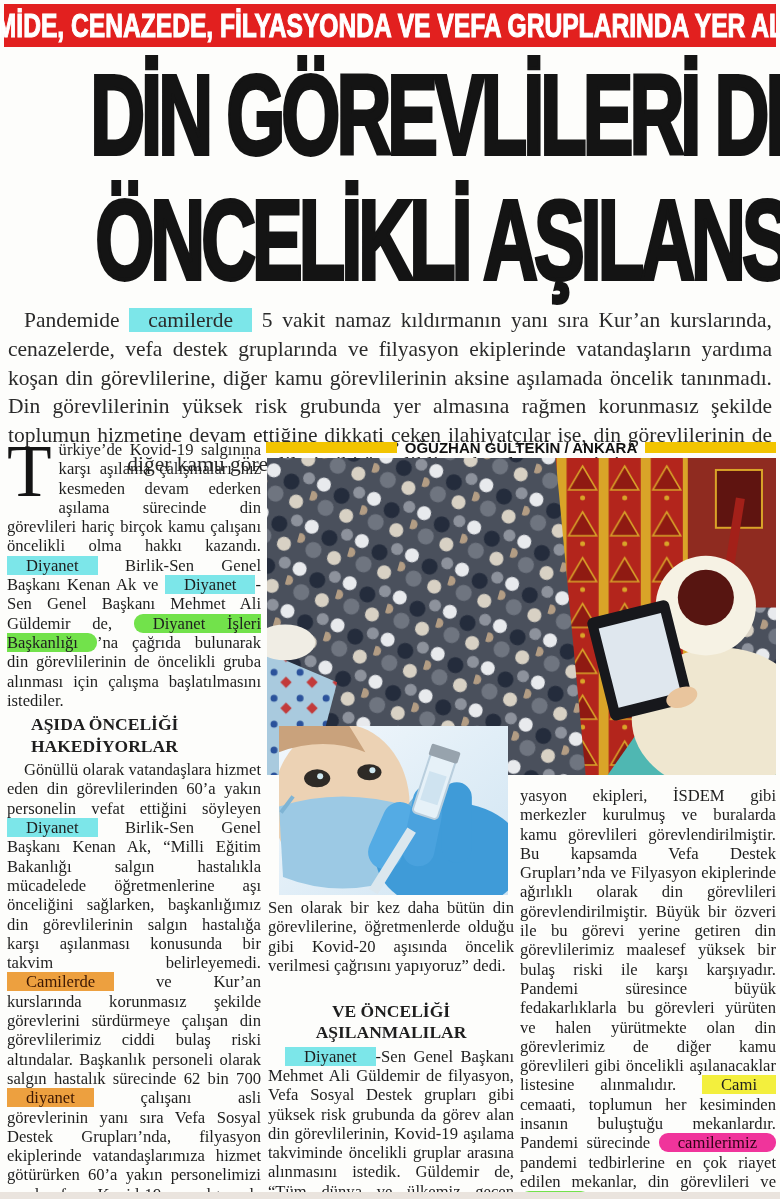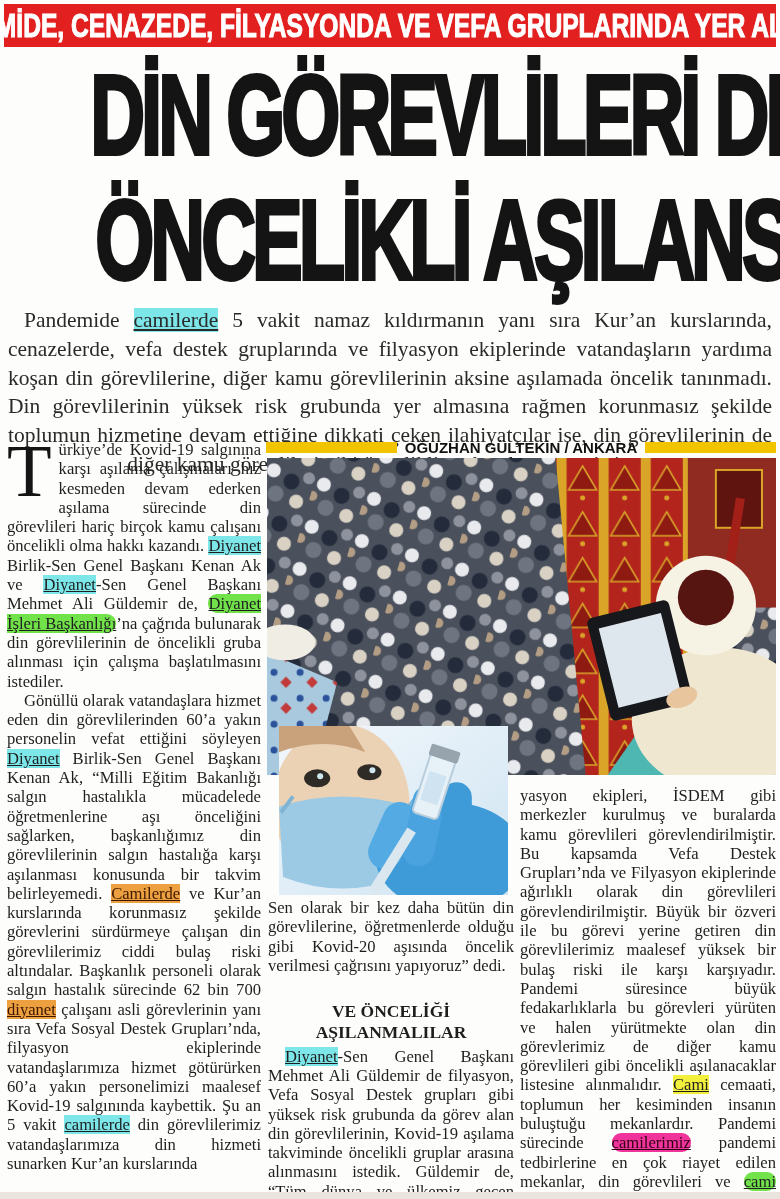--- a/index.html
+++ b/index.html
@@ -58,21 +58,21 @@
 
   .dropcap {
     float:left; font-size:73px; line-height:57px; padding:3px 7px 0 0;
     color:#141414; font-family:"Liberation Serif",serif;
   }
 
   .subhead { font-weight:bold; font-size:17.5px; line-height:21.5px; margin:4px 0 3px; text-align:left; }
   .subhead-left { padding-left:24px; }
   .subhead-mid  { text-align:center; padding-left:0; }
 
-  .hl { padding:0 0;text-decoration:underline; }
+  .hl { padding:0 19px; }
   .hl-cyan   { background:var(--highlight-cyan,#7ce6e9); }
   .hl-green  { background:var(--highlight-green,#72e24b);border-radius:9px; }
   .hl-orange { background:var(--highlight-orange,#eda03f); color:#3c1703; }
   .hl-pink   { background:var(--highlight-pink,#f0349b); color:#2e0214;border-radius:9px; }
   .hl-yellow { background:var(--highlight-yellow,#f3ef3d); }
 
   .bottom-strip { position:absolute; left:0; bottom:0; width:780px; height:7px; background:#eae4de; }
 </style>
 </head>
 <body>
@@ -174,20 +174,24 @@
           <rect x="138" y="28" width="26" height="62" rx="4" fill="#e6f1f8" stroke="#b9cedd" stroke-width="2"></rect>
           <rect x="136" y="19" width="30" height="12" rx="2" fill="#97a3ad"></rect>
           <rect x="142" y="46" width="18" height="30" fill="#cfe3f0"></rect>
         </g>
         <rect x="108" y="98" width="10" height="72" fill="#dbe7ee" transform="rotate(32 113 134)"></rect>
       </svg>
     </div>
 
     <div class="col col-left">
       <p><span class="dropcap">T</span><span><span>ürkiye’de Kovid-19 salgınına karşı aşılama çalışmaları hız kesmeden devam ederken aşılama sürecinde din görevlileri hariç birçok kamu çalışanı öncelikli olma hakkı kazandı. </span><span class="hl hl-cyan">Diyanet</span><span> Birlik-Sen Genel Başkanı Kenan Ak ve </span><span class="hl hl-cyan">Diyanet</span><span>-Sen Genel Başkanı Mehmet Ali Güldemir de, </span><span class="hl hl-green">Diyanet İşleri Başkanlığı</span><span>’na çağrıda bulunarak din görevlilerinin de öncelikli gruba alınması için çalışma başlatılmasını istediler.</span></span></p>
+      <h3 class="subhead subhead-left">
+        <span>AŞIDA ÖNCELİĞİ</span><br>
+        <span>HAKEDİYORLAR</span>
+      </h3>
       <p class="indent"><span>Gönüllü olarak vatandaşlara hizmet eden din görevlilerinden 60’a yakın personelin vefat ettiğini söyleyen </span><span class="hl hl-cyan">Diyanet</span><span> Birlik-Sen Genel Başkanı Kenan Ak, “Milli Eğitim Bakanlığı salgın hastalıkla mücadelede öğretmenlerine aşı önceliğini sağlarken, başkanlığımız din görevlilerinin salgın hastalığa karşı aşılanması konusunda bir takvim belirleyemedi. </span><span class="hl hl-orange">Camilerde</span><span> ve Kur’an kurslarında korunmasız şekilde görevlerini sürdürmeye çalışan din görevlilerimiz ciddi bulaş riski altındalar. Başkanlık personeli olarak salgın hastalık sürecinde 62 bin 700 </span><span class="hl hl-orange">diyanet</span><span> çalışanı asli görevlerinin yanı sıra Vefa Sosyal Destek Grupları’nda, filyasyon ekiplerinde vatandaşlarımıza hizmet götürürken 60’a yakın personelimizi maalesef Kovid-19 salgınında kaybettik. Şu an 5 vakit </span><span class="hl hl-cyan">camilerde</span><span> din görevlilerimiz vatandaşlarımıza din hizmeti sunarken Kur’an kurslarında </span></p>
     </div>
 
     <div class="col col-mid">
       <p><span>Sen olarak bir kez daha bütün din görevlilerine, öğretmenlerde olduğu gibi Kovid-20 aşısında öncelik verilmesi çağrısını yapıyoruz” dedi.</span></p>
       <h3 class="subhead subhead-mid">
         <br>
         <span>VE ÖNCELİĞİ AŞILANMALILAR</span>
       </h3>
       <p class="indent"><span class="hl hl-cyan">Diyanet</span><span>-Sen Genel Başkanı Mehmet Ali Güldemir de filyasyon, Vefa Sosyal Destek grupları gibi yüksek risk grubunda da görev alan din görevlilerinin, Kovid-19 aşılama takviminde öncelikli gruplar arasına alınmasını istedik. Güldemir de, “Tüm dünya ve ülkemiz geçen yıldan beri Kovid-19 ile mücadele ediyor. Bu kapsamda ülkemizde bazı tedbirler alınmış, Vefa Destek Grupları, Fil-</span></p>

